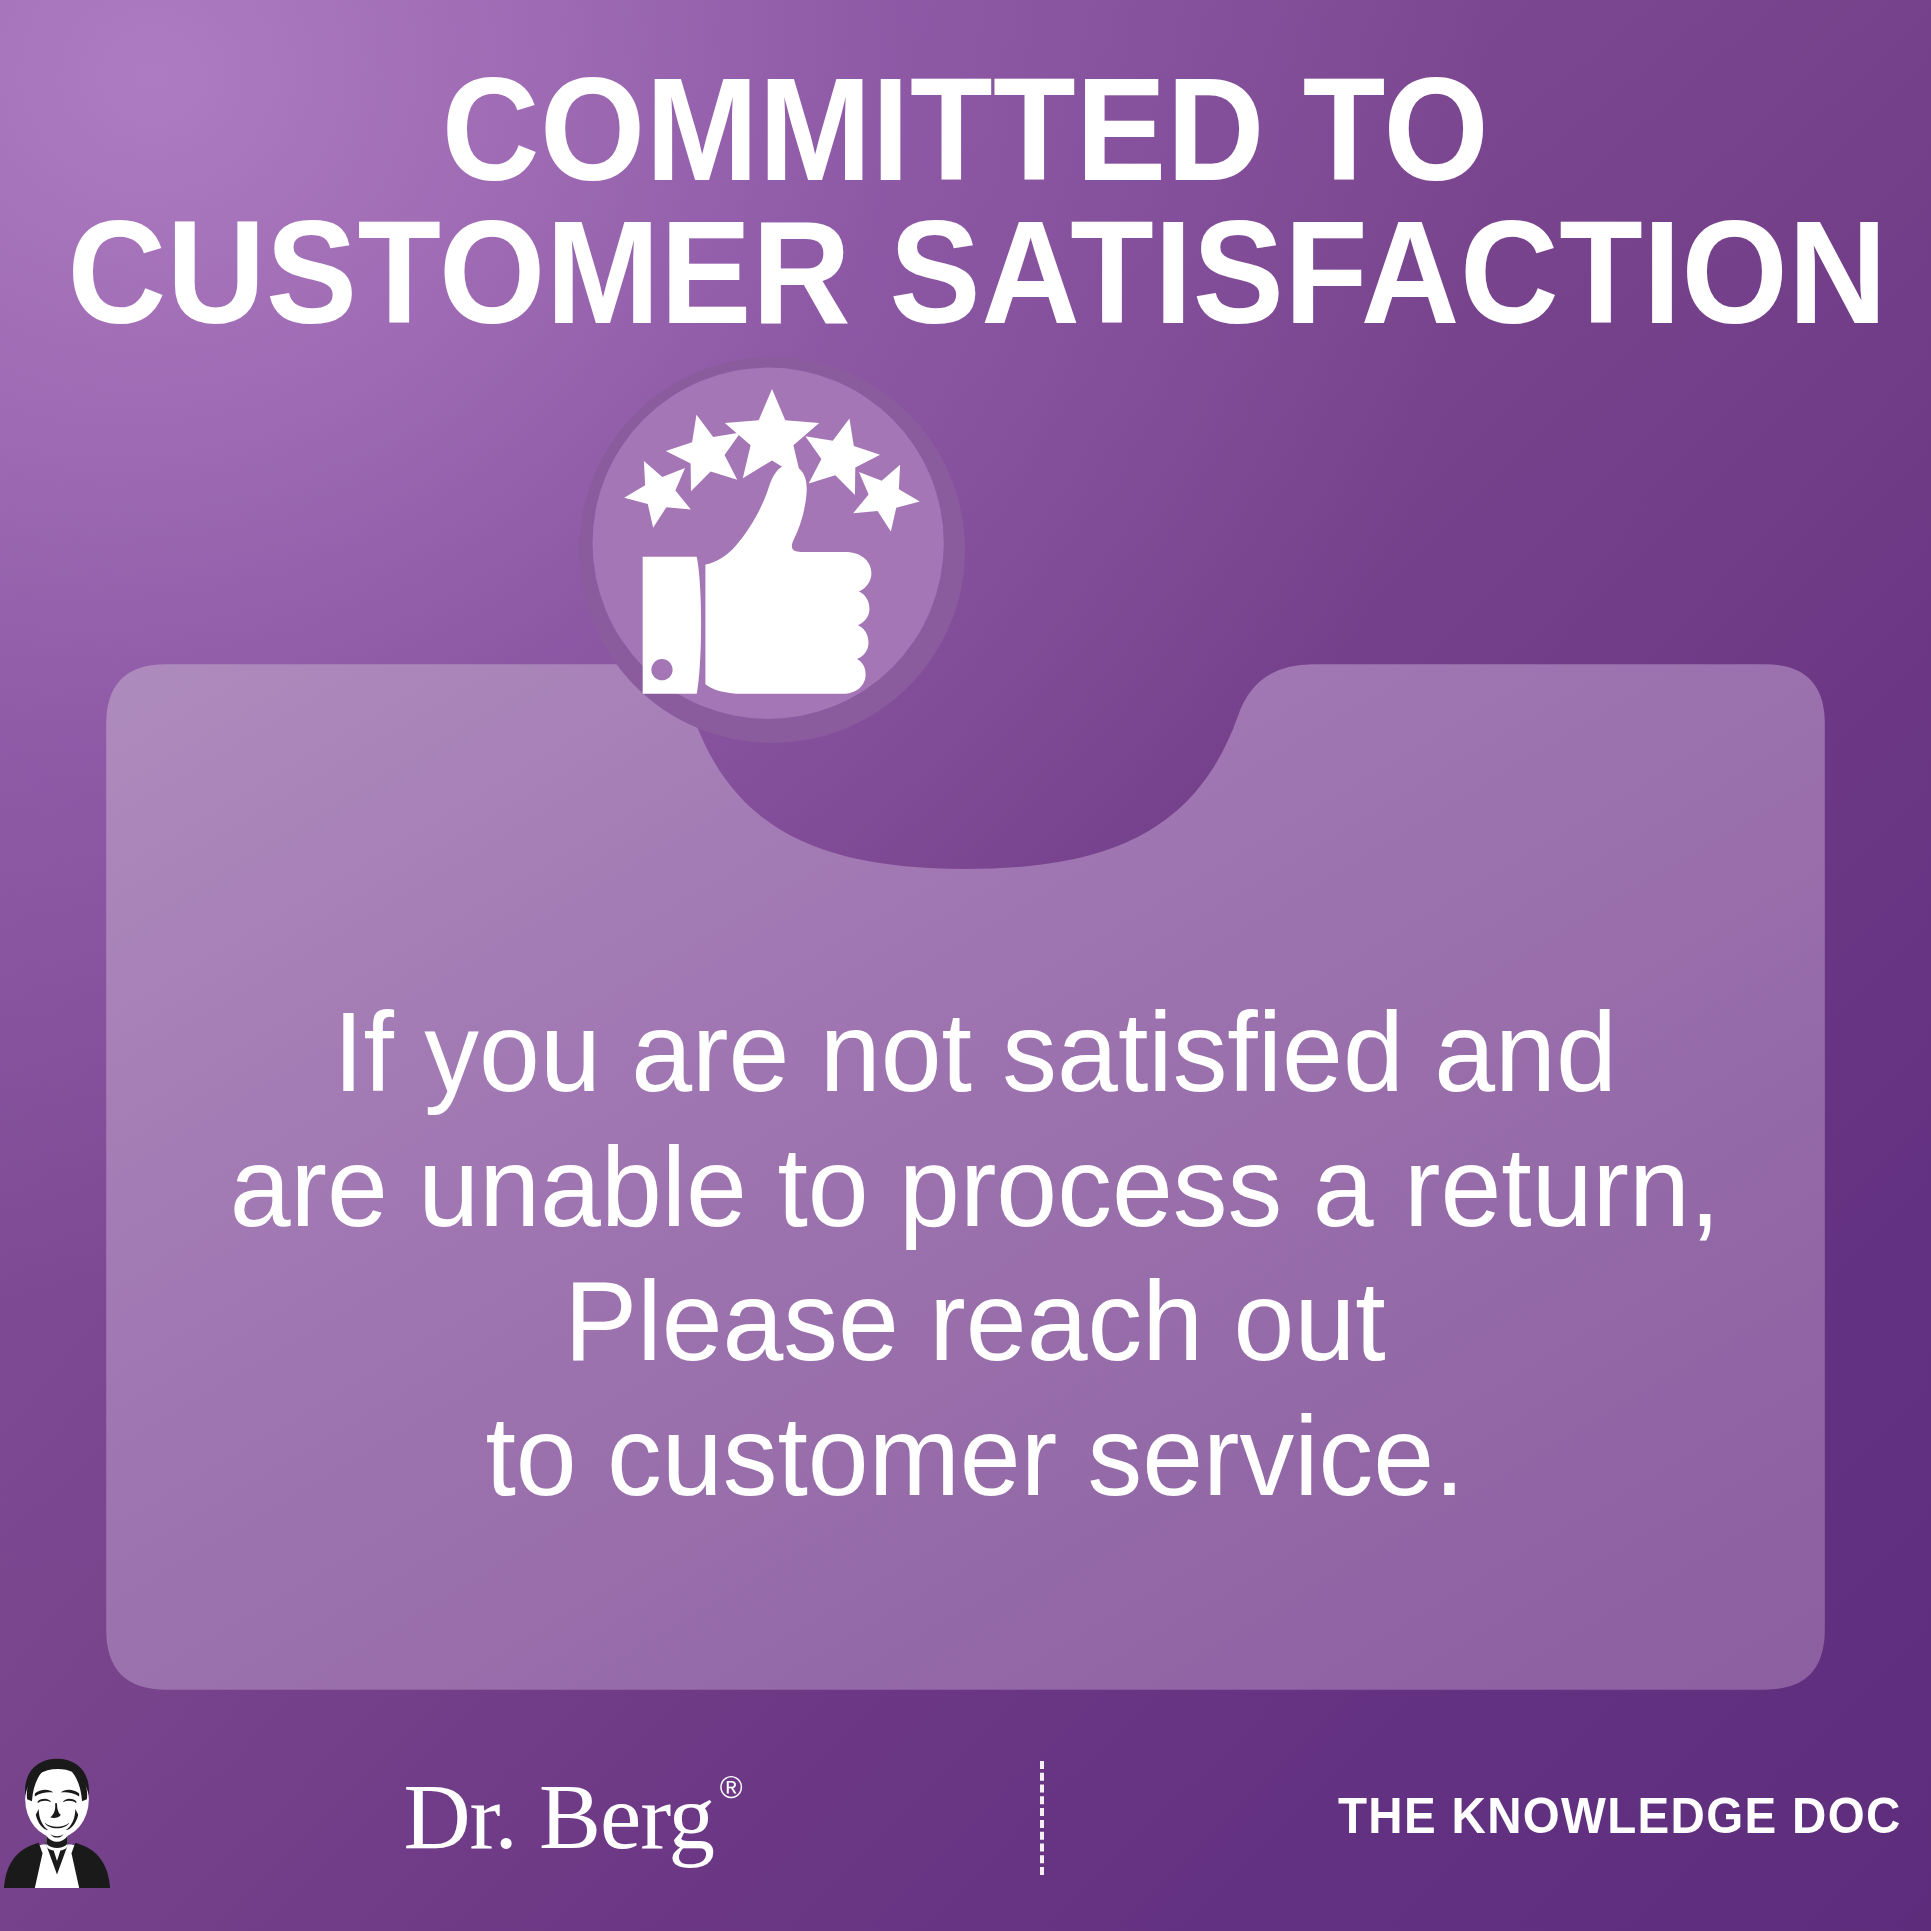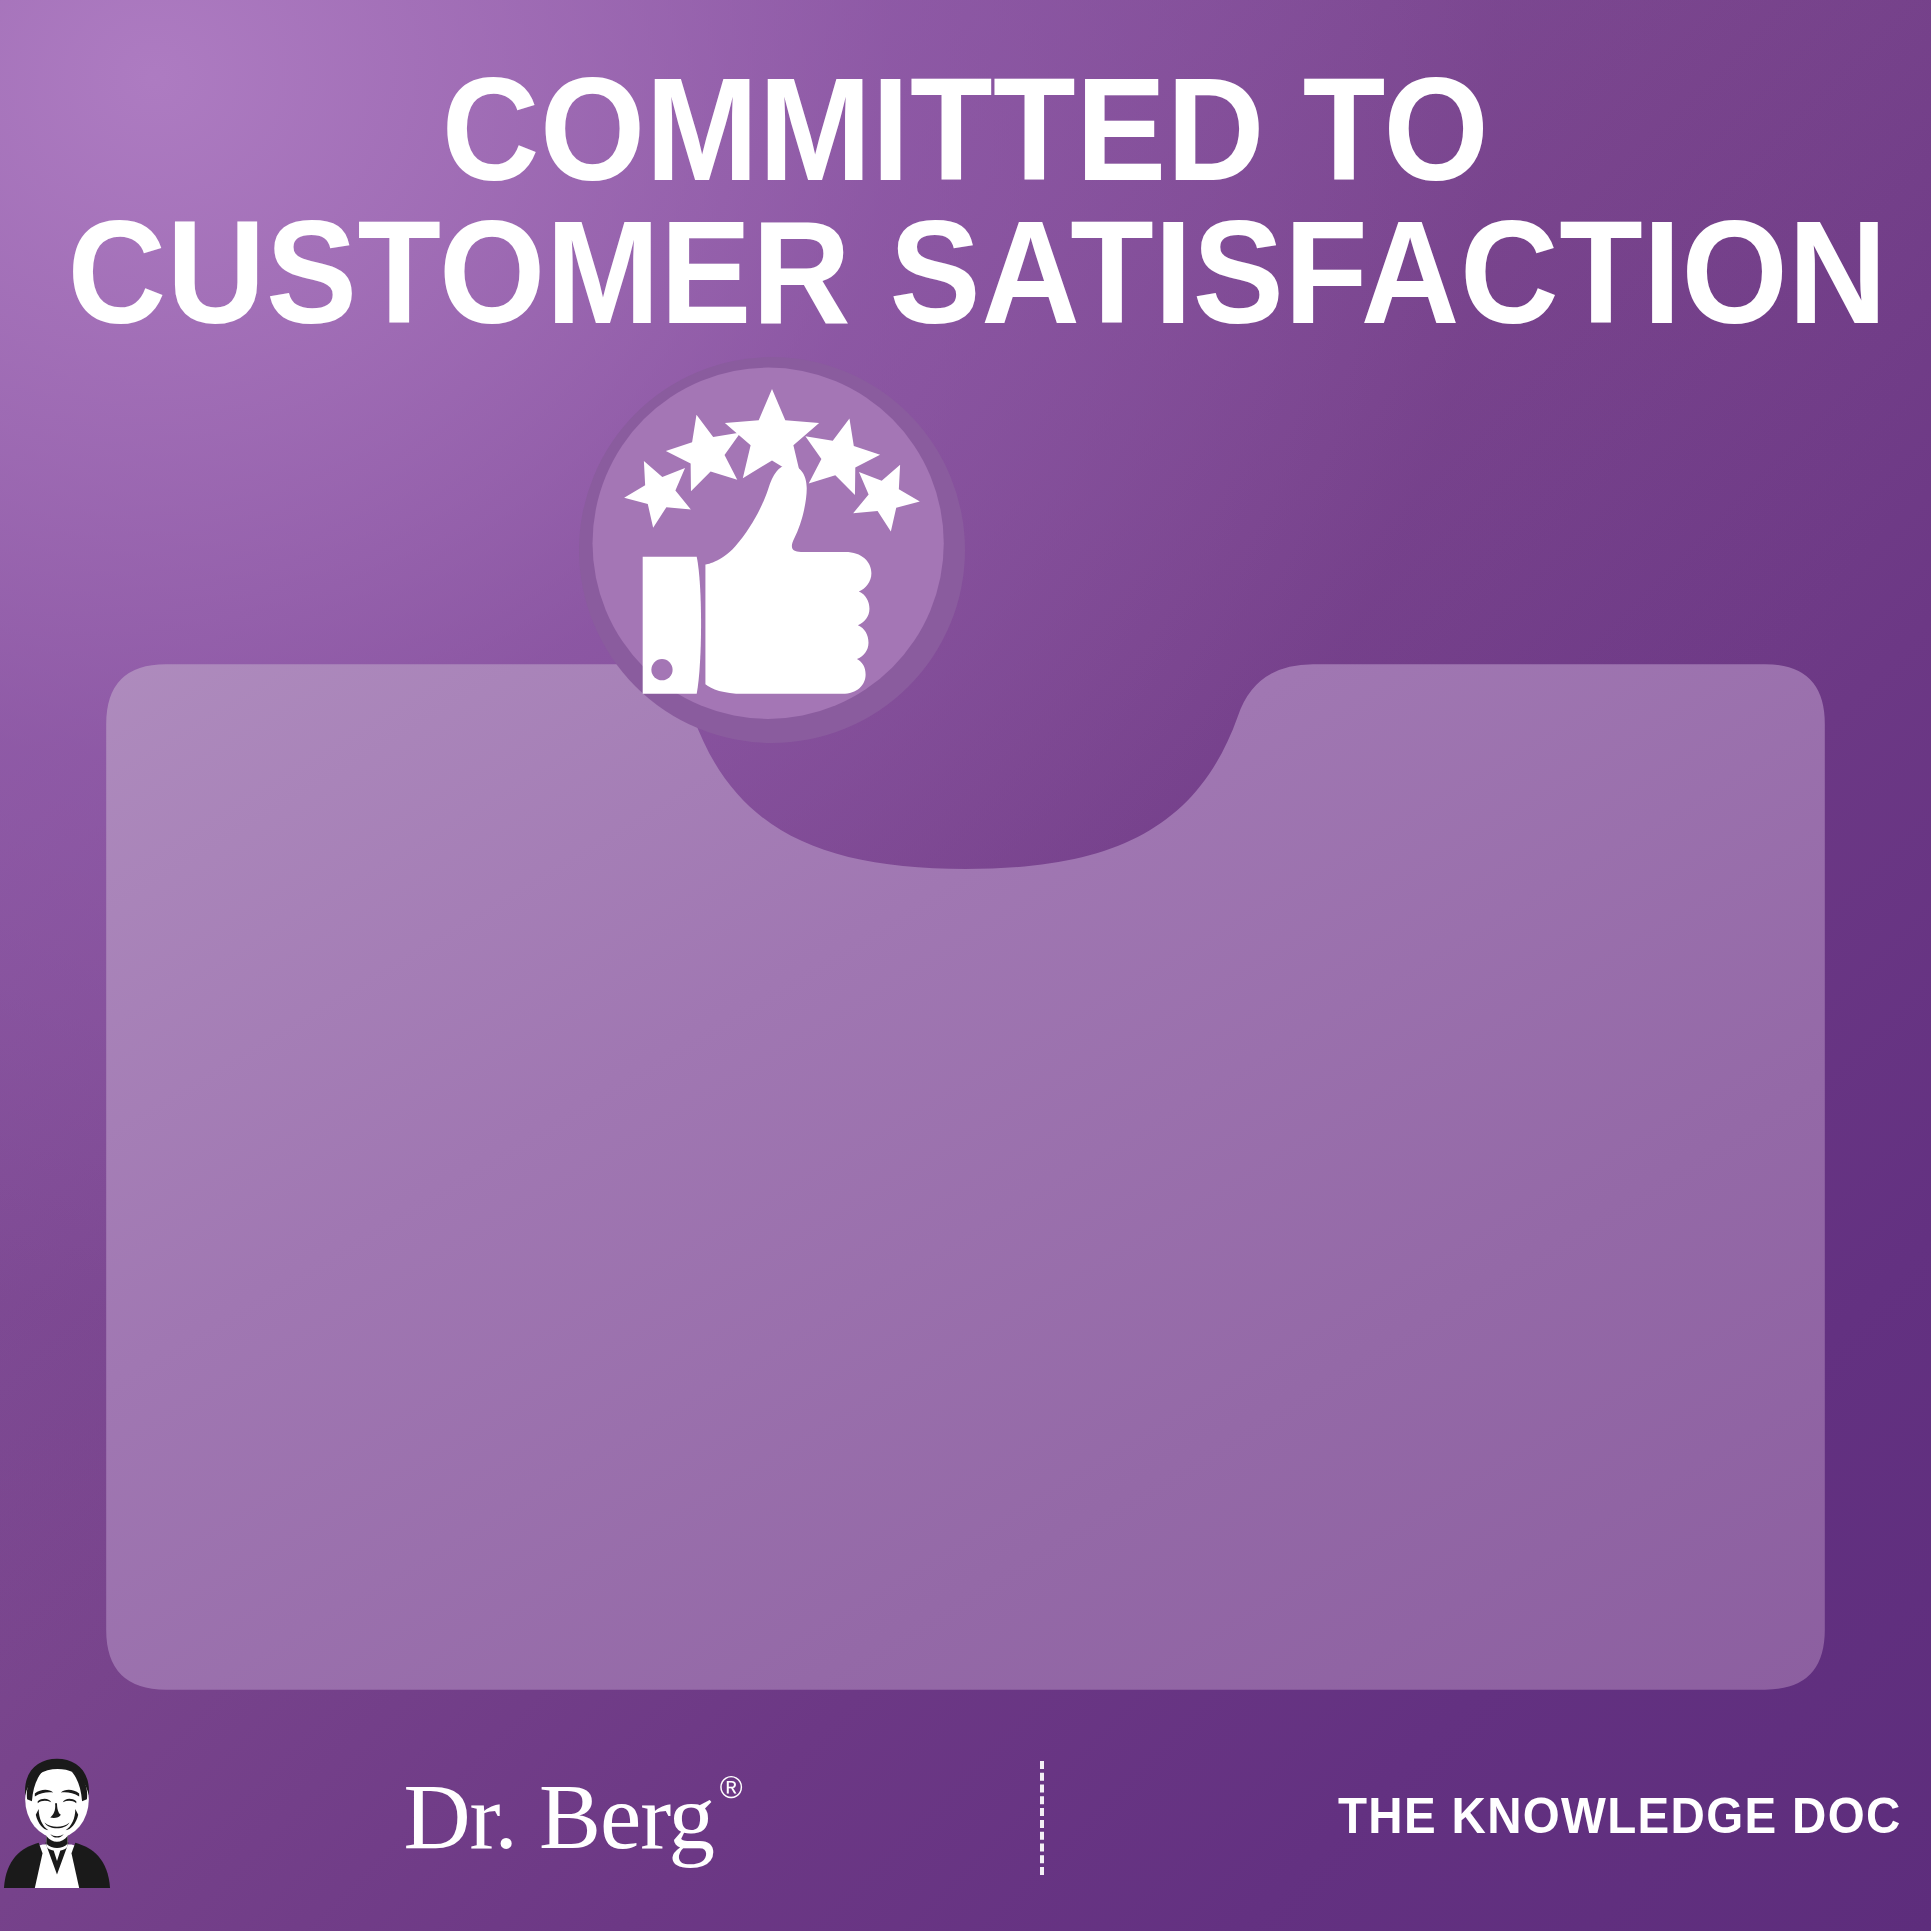--- a/index.html
+++ b/index.html
@@ -217,20 +217,26 @@
           L 170,349
           C 150,349 137,344 131,339
           Z"></path>
 
         <path d="M66,207 L122,207 C 128,236 128,316 122,349 L66,349 Z"></path>
         <circle cx="86" cy="324" r="11" fill="#a476b5"></circle>
       </g>
     </svg>
   </div>
 
+  <div class="body-copy">
+    <span class="body-line">If you are not satisfied and</span>
+    <span class="body-line">are unable to process a return,</span>
+    <span class="body-line">Please reach out</span>
+    <span class="body-line">to customer service.</span>
+  </div>
 
   <div class="footer">
 
     <div class="portrait">
       <svg viewBox="0 0 118 140" aria-hidden="true">
 
         <path fill="#ffffff" d="M8,140 C10,112 26,100 44,95 L74,95 C92,100 108,112 110,140 Z"></path>
 
         <path fill="#1a1a1a" d="M4,140 C6,110 22,98 40,93 L44,104 L36,140 Z"></path>
         <path fill="#1a1a1a" d="M114,140 C112,110 96,98 78,93 L74,104 L82,140 Z"></path>

